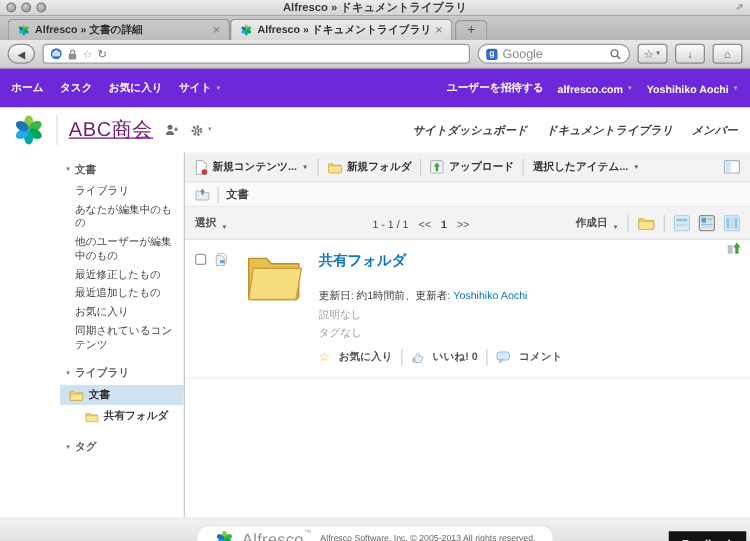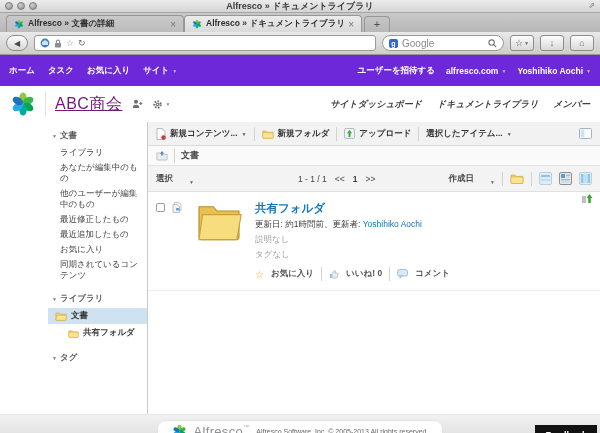--- a/index.html
+++ b/index.html
@@ -72,37 +72,37 @@
 
   .content { flex:1; display:flex; flex-direction:column; background:#fff; min-width:0; }
   .c-toolbar { height:24px; background:#f2f2f2; border-bottom:1px solid #dadada; display:flex; align-items:center; padding:0 8px; gap:7px; }
   .tbtn { display:flex; align-items:center; gap:4px; font-size:8.5px; font-weight:bold; color:#333; white-space:nowrap; }
   .tbtn .caret { font-size:5px; color:#555; }
   .vsep { width:1px; height:14px; background:#d2d2d2; }
   .panel-toggle { margin-left:auto; }
   .c-crumb { height:20px; background:#fafafa; border-bottom:1px solid #e4e4e4; display:flex; align-items:center; padding:0 8px; gap:6px; }
   .crumb-label { font-size:9px; font-weight:bold; color:#444; }
   .c-controls { height:26px; background:#f3f3f3; border-bottom:1px solid #e0e0e0; display:flex; align-items:center; padding:0 8px; position:relative; }
-  .dd { display:flex; align-items:flex-end; gap:16px; font-size:8.5px; font-weight:bold; color:#4a4a4a; }
+  .dd { display:flex; align-items:flex-end; gap:4px; font-size:8.5px; font-weight:bold; color:#4a4a4a; }
   .dd .caret { font-size:5px; color:#666; }
   .paging { position:absolute; left:150px; display:flex; align-items:center; gap:8px; font-size:8.5px; color:#444; }
   .paging .cur { font-weight:bold; }
   .ctrl-right { margin-left:auto; display:flex; align-items:center; gap:7px; }
   .view-btn { width:13px; height:13px; border:1px solid #b9cfe0; background:#ddecf7; border-radius:2px; display:flex; align-items:center; justify-content:center; }
   .view-btn.sel { border:1px solid #8e8e8e; background:#e8e8e8; }
 
   .filelist { flex:1; position:relative; }
   .sortdir { position:absolute; top:2px; right:7px; }
   .frow { display:flex; padding:9px 8px; gap:7px; border-bottom:1px solid #ededed; }
   .fcheck { width:9px; height:9px; border:1px solid #9c9c9c; border-radius:2px; background:#fff; margin-top:2px; }
   .frow .ind { margin-top:1px; }
   .fthumb { margin:0 6px; }
   .fdetails { display:flex; flex-direction:column; gap:3px; }
   .fname { font-size:11.5px; font-weight:bold; color:#0e76bc; }
-  .fmeta { font-size:8.5px; color:#3c3c3c; }
+  .fmeta { font-size:8.5px; color:#3c3c3c;margin-top:12px; }
   .fmeta a { color:#0e76bc; text-decoration:none; }
   .fgray { font-size:8.5px; color:#9e9e9e; }
   .factions { margin-top:3px; display:flex; align-items:center; gap:7px; font-size:8.5px; color:#444; }
   .factions .lbl { font-weight:bold; color:#555; }
   .fav-star { color:#f5a623; font-size:10px; }
 
   
   .footstrip { height:33px; background:linear-gradient(#f1f1f1,#d9d9d9); display:flex; align-items:center; justify-content:center; position:relative; border-top:1px solid #e7e7e7; }
   .footbox { background:#fff; border:1px solid #e3e3e3; border-radius:9px; padding:3px 14px; display:flex; align-items:center; gap:7px; }
   .brand { font-size:13px; color:#8e9092; letter-spacing:.3px; }

